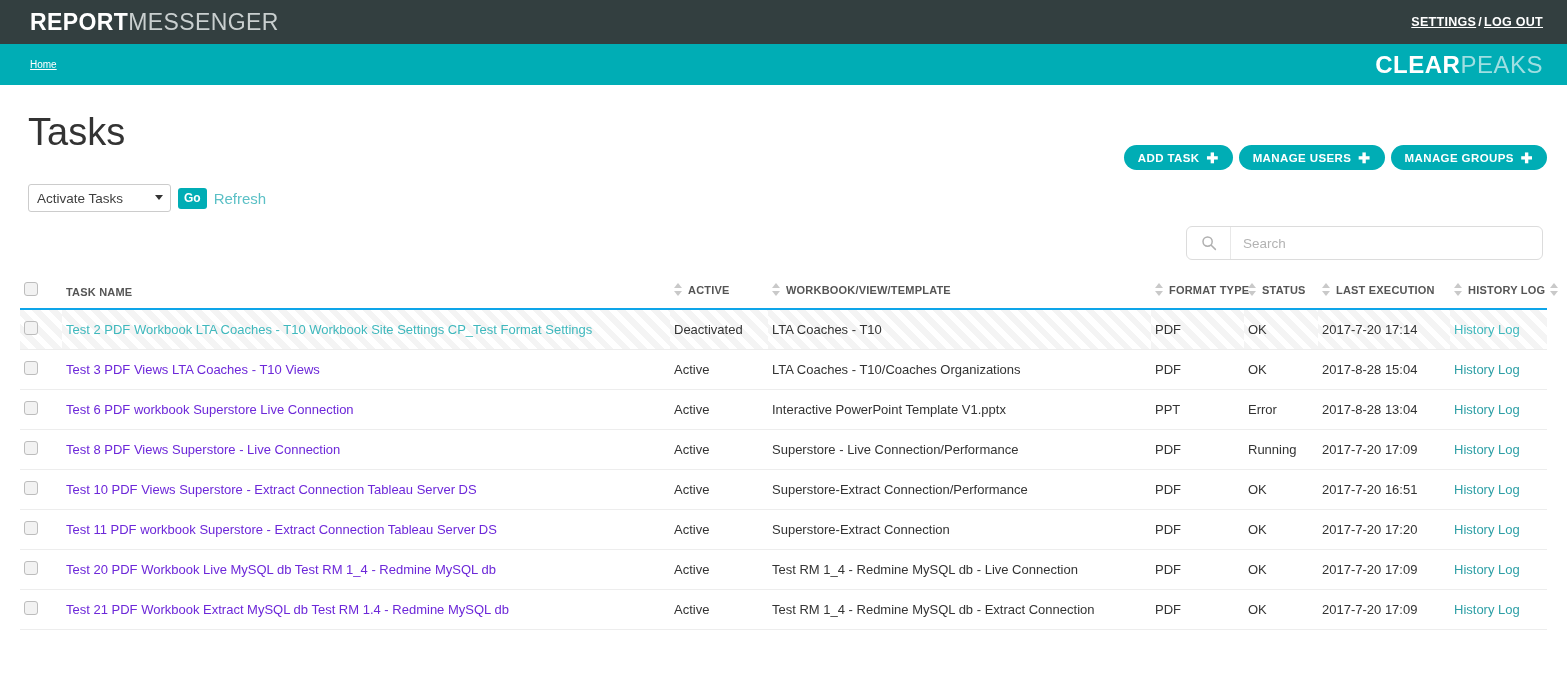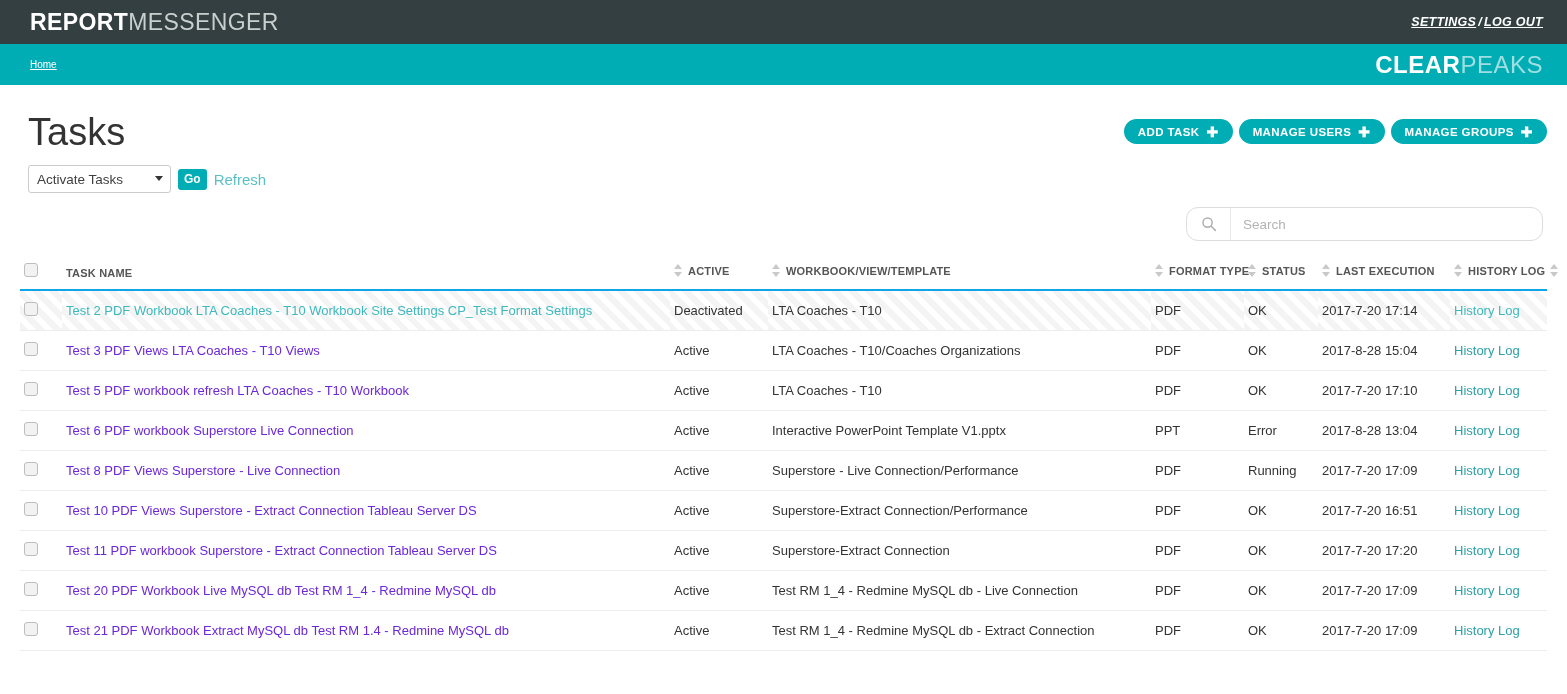--- a/index.html
+++ b/index.html
@@ -16,21 +16,21 @@
     height: 44px;
     background: #333f40;
     display: flex;
     align-items: center;
     justify-content: space-between;
     padding: 0 24px 0 30px;
   }
   .logo { font-size: 23px; letter-spacing: .4px; line-height: 1; }
   .logo .b { color: #ffffff; font-weight: bold; }
   .logo .l { color: #c9cfcf; font-weight: normal; }
-  .topnav { font-size: 12.5px; font-weight: bold; letter-spacing: .3px; color: #ffffff; font-style: italic; }
+  .topnav { font-size: 12.5px; font-weight: bold; letter-spacing: .3px; color: #ffffff; }
   .topnav a { color: #ffffff; text-decoration: underline; }
   .topnav .sep { text-decoration: none; padding: 0 2px; }
 
   
   .tealbar {
     height: 41px;
     background: #00adb5;
     display: flex;
     align-items: center;
     justify-content: space-between;
@@ -45,21 +45,21 @@
   .page { padding: 0 20px; position: relative; }
 
   .titlerow { display: flex; align-items: flex-start; justify-content: space-between; }
   h1.title {
     margin: 28px 0 0 8px;
     font-size: 38px;
     font-weight: normal;
     color: #333333;
     line-height: 1;
   }
-  .actions { margin-top: 34px; display: flex; gap: 6px; }
+  .actions { margin-top: 60px; display: flex; gap: 6px; }
   .pill {
     background: #00adb5;
     color: #ffffff;
     border: none;
     border-radius: 14px;
     height: 25px;
     padding: 0 14px;
     font-size: 11.5px;
     font-weight: bold;
     letter-spacing: .4px;
@@ -99,21 +99,21 @@
     font-family: "Liberation Sans", sans-serif;
     cursor: pointer;
   }
   .refresh { color: #5bc0c6; font-size: 15px; text-decoration: none; cursor: pointer; }
 
   
   .searchrow { display: flex; justify-content: flex-end; margin-top: 14px; padding-right: 4px; }
   .searchbox {
     width: 357px; height: 34px;
     border: 1px solid #dcdcdc;
-    border-radius: 12px;
+    border-radius: 6px;
     background: #fff;
     display: flex; align-items: flex-start;
   }
   .searchbox .sicon {
     width: 44px; height: 100%;
     display: flex; align-items: center; justify-content: center;
     border-right: 1px solid #e8e8e8;
   }
   .searchbox input {
     flex: 1; height: 100%;
@@ -346,30 +346,20 @@
           <td><a class="task" href="#">Test 3 PDF Views LTA Coaches - T10 Views</a></td>
           <td>Active</td>
           <td>LTA Coaches - T10/Coaches Organizations</td>
           <td>PDF</td>
           <td class="status-ok">OK</td>
           <td>2017-8-28 15:04</td>
           <td class="hist"><a href="#">History Log</a></td>
         </tr>
         <tr>
           <td><span class="cb"></span></td>
-          <td><a class="task" href="#">Test 5 PDF workbook refresh LTA Coaches - T10 Workbook</a></td>
-          <td>Active</td>
-          <td>LTA Coaches - T10</td>
-          <td>PDF</td>
-          <td class="status-ok">OK</td>
-          <td>2017-7-20 17:10</td>
-          <td class="hist"><a href="#">History Log</a></td>
-        </tr>
-        <tr>
-          <td><span class="cb"></span></td>
           <td><a class="task" href="#">Test 6 PDF workbook Superstore Live Connection</a></td>
           <td>Active</td>
           <td>Interactive PowerPoint Template V1.pptx</td>
           <td>PPT</td>
           <td class="status-error">Error</td>
           <td>2017-8-28 13:04</td>
           <td class="hist"><a href="#">History Log</a></td>
         </tr>
         <tr>
           <td><span class="cb"></span></td>

